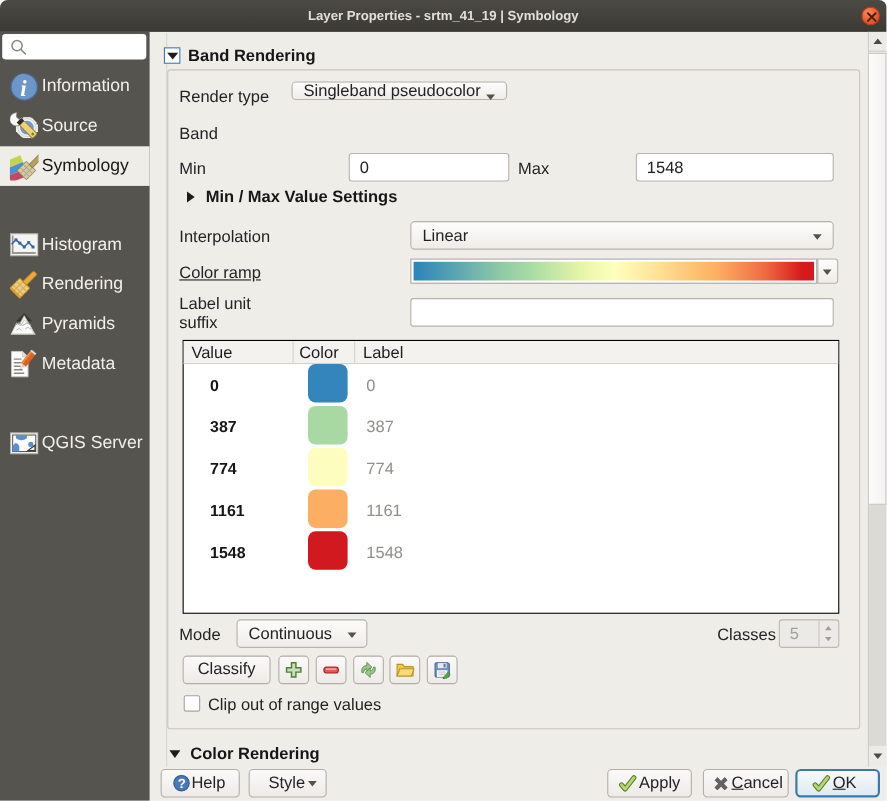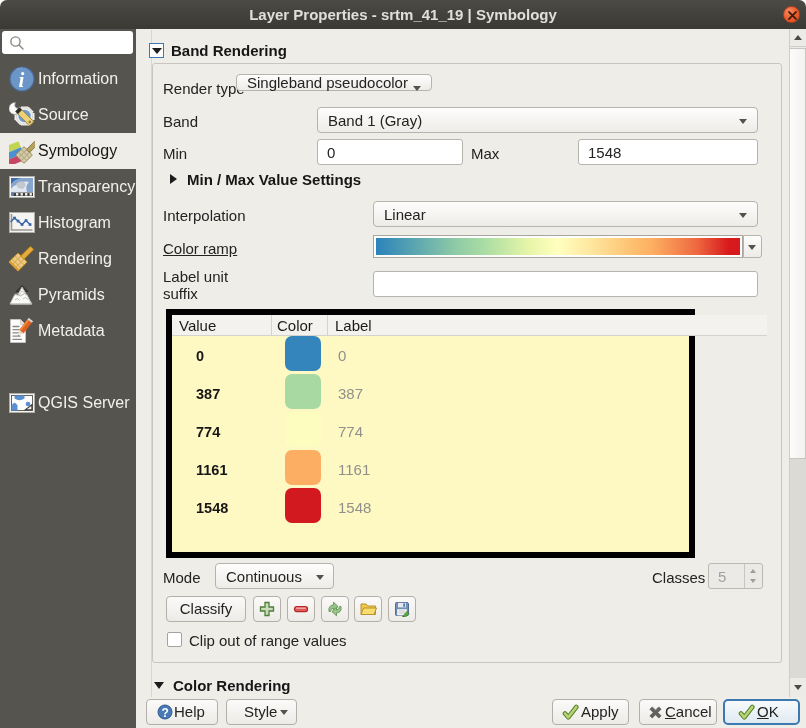--- a/index.html
+++ b/index.html
@@ -1,21 +1,21 @@
 <!DOCTYPE html>
 <html><head>
 <meta charset="utf-8">
 <style>
 * { margin:0; padding:0; box-sizing:border-box; }
 html,body { width:806px; height:728px; background:#fff; font-family:"Liberation Sans", sans-serif; }
 #dialog { position:absolute; left:0; top:0; width:806px; height:728px; background:#efede8; border-radius:7px 7px 0 0; overflow:hidden; }
 .abs { position:absolute; }
 
 #titlebar { left:0; top:0; width:806px; height:29px; background:linear-gradient(180deg,#4b4a44,#3a3934); }
-#title { width:100%; text-align:center; line-height:29px; font-size:15px; font-weight:bold; color:#e2dfda; }
+#title { width:100%; text-align:center; line-height:29px; font-size:12px; font-weight:bold; color:#e2dfda; }
 #closebtn { left:783px; top:6px; width:17px; height:17px; border-radius:50%;
   background:radial-gradient(circle at 35% 30%, #f58a5f 0%, #ec5b2b 55%, #dd4d22 100%);
   border:1px solid #b8401d; }
 #closebtn svg { position:absolute; left:3px; top:3px; }
 
 #sidebar { left:0; top:29px; width:136px; height:699px; background:#56544e; }
 #search { position:absolute; left:2px; top:2px; width:131px; height:23px; background:#fff; border-radius:3px; }
 .srow { position:absolute; left:0; width:136px; height:36px; color:#f2f0ec; font-size:16px; }
 .srow.sel { background:#efede8; color:#181818; }
 .srow .ic { position:absolute; left:10px; top:6px; width:24px; height:24px; }
@@ -96,36 +96,20 @@
               <rect x="-4" y="17.7" width="17" height="6.6" fill="#c64765"></rect>
             </g>
             <g transform="translate(15,17) rotate(45)">
               <rect x="-6" y="-6" width="12" height="12" rx="1" fill="#d3caa6" stroke="#8a7a4a" stroke-width="0.8"></rect>
               <path d="M-6 -2 h12 M-6 2 h12 M-2 -6 v12 M2 -6 v12" stroke="#b5ab88" stroke-width="1"></path>
               <rect x="-2.2" y="-19.5" width="4.4" height="14" rx="1" fill="#b5a15e" stroke="#7a6a34" stroke-width="0.7"></rect>
             </g>
           </svg></div>
         <div class="lbl">Symbology</div>
       </div>
-    <div class="srow" style="top:140px;">
-        <div class="ic"><svg width="26" height="26" viewBox="0 0 26 26" style="margin:-1px">
-            <rect x="0.5" y="2.5" width="25" height="21" fill="#f4f4f2" stroke="#b0aea8" stroke-width="1"></rect>
-            <rect x="2" y="4" width="22" height="14" fill="#dfe7f2"></rect>
-            <path d="M2 4 h22 v14 h-6 q-2 -6 2 -10 q-6 -2 -10 3 q-4 -1 -8 4 z" fill="#87a6cd"></path>
-            <path d="M2 4 h10 q-6 1 -10 6 z" fill="#3e6ca8"></path>
-            <path d="M7 10 q4 -4 8 -2 l2 3 -3 4 -5 -1 z" fill="#c2c8ce"></path>
-            <rect x="2" y="18.5" width="22" height="3.5" fill="#3c3c38"></rect>
-            <rect x="2" y="18.5" width="2.8" height="3.5" fill="#5a80b5"></rect>
-            <rect x="7" y="19" width="2.4" height="2.6" fill="#e8e8e6"></rect>
-            <rect x="11.5" y="19" width="2.4" height="2.6" fill="#e8e8e6"></rect>
-            <rect x="16" y="19" width="2.4" height="2.6" fill="#e8e8e6"></rect>
-            <rect x="20.5" y="19" width="2.4" height="2.6" fill="#e8e8e6"></rect>
-          </svg></div>
-        <div class="lbl">Transparency</div>
-      </div>
     <div class="srow" style="top:212px;">
         <div class="ic"><svg width="26" height="26" viewBox="0 0 26 26" style="margin:-1px">
             <g transform="translate(9,16) rotate(45)">
               <rect x="-6.5" y="-6.5" width="13" height="13" rx="1" fill="#eccb86" stroke="#b8860f" stroke-width="0.9"></rect>
               <path d="M-6.5 -2.2 h13 M-6.5 2.2 h13 M-2.2 -6.5 v13 M2.2 -6.5 v13" stroke="#d9ad55" stroke-width="1.1"></path>
               <path d="M-6.5 6.5 l13 0 0 -2 -13 0 z" fill="#d99f33"></path>
               <rect x="-2.3" y="-20" width="4.6" height="14" rx="1.2" fill="#e8aa3c" stroke="#b8860f" stroke-width="0.8"></rect>
             </g>
           </svg></div>
         <div class="lbl">Rendering</div>
@@ -195,30 +179,26 @@
   </div>
 
   <div class="abs" style="left:149px; top:43px; width:15px; height:15px; background:#fdfdfd; border:1px solid #3c78b5;">
     <div style="position:absolute; left:1.5px; top:4px; width:0; height:0; border-left:5px solid transparent; border-right:5px solid transparent; border-top:6.5px solid #1c1c1c;"></div>
   </div>
   <div class="abs bold15" style="left:171px; top:43px; line-height:15px;">Band Rendering</div>
 
   <div class="abs" style="left:152px; top:63px; width:630px; height:600px; border:1px solid #c9c6c1; border-radius:3px;"></div>
 
   <div class="abs label" style="left:163px; top:80px;">Render type</div>
-  <div class="abs combo" style="left:236px; top:74px; width:196px; height:17px;padding-left:20px;">
+  <div class="abs combo" style="left:265px; top:74px; width:196px; height:17px;padding-left:20px;">
       <span class="ctext">Singleband pseudocolor</span>
       <span class="carrow" style="right:10px; top:11px;"></span>
     </div>
 
   <div class="abs label" style="left:163px; top:113px;">Band</div>
-  <div class="abs combo" style="left:317px; top:107px; width:441px; height:26px;">
-      <span class="ctext">Band 1 (Gray)</span>
-      <span class="carrow" style="right:10px; top:11px;"></span>
-    </div>
 
   <div class="abs label" style="left:163px; top:145px;">Min</div>
   <div class="abs input" style="left:317px; top:139px; width:146px; height:26px;">
       <span>0</span>
     </div>
   <div class="abs label" style="left:471px; top:145px;">Max</div>
   <div class="abs input" style="left:578px; top:139px; width:180px; height:26px;">
       <span>1548</span>
     </div>
 
@@ -238,21 +218,21 @@
   <div class="abs combo" style="left:743px; top:235px; width:19px; height:23px; border-radius:0 3px 3px 0;">
       <span class="carrow" style="right:5px; top:9px;"></span>
     </div>
 
   <div class="abs label" style="left:163px; top:268px;">Label unit</div>
   <div class="abs label" style="left:163px; top:285px;">suffix</div>
   <div class="abs input" style="left:373px; top:271px; width:385px; height:26px;">
       <span></span>
     </div>
 
-  <div class="abs" style="left:166px; top:309px; width:529px; height:249px; background:#fef9c3; border:6px solid #000000;">
+  <div class="abs" style="left:166px; top:309px; width:597px; height:249px; background:#ffffff; border:1px solid #000000;">
     <div style="position:absolute; left:0; top:0; width:595px; height:21px; background:#f4f2ee; border-bottom:1px solid #d5d3ce;"></div>
     <div style="position:absolute; left:99px; top:0; width:1px; height:21px; background:#d5d3ce;"></div>
     <div style="position:absolute; left:155px; top:0; width:1px; height:21px; background:#d5d3ce;"></div>
     <div class="thead" style="position:absolute; left:7px; top:0;">Value</div>
     <div class="thead" style="position:absolute; left:105px; top:0;">Color</div>
     <div class="thead" style="position:absolute; left:163px; top:0;">Label</div>
     <div class="tval" style="top:22px;">0</div>
       <div class="tsw" style="top:21px; background:#3385bb;"></div>
       <div class="tlab" style="top:22px;">0</div>
     <div class="tval" style="top:60px;">387</div>

